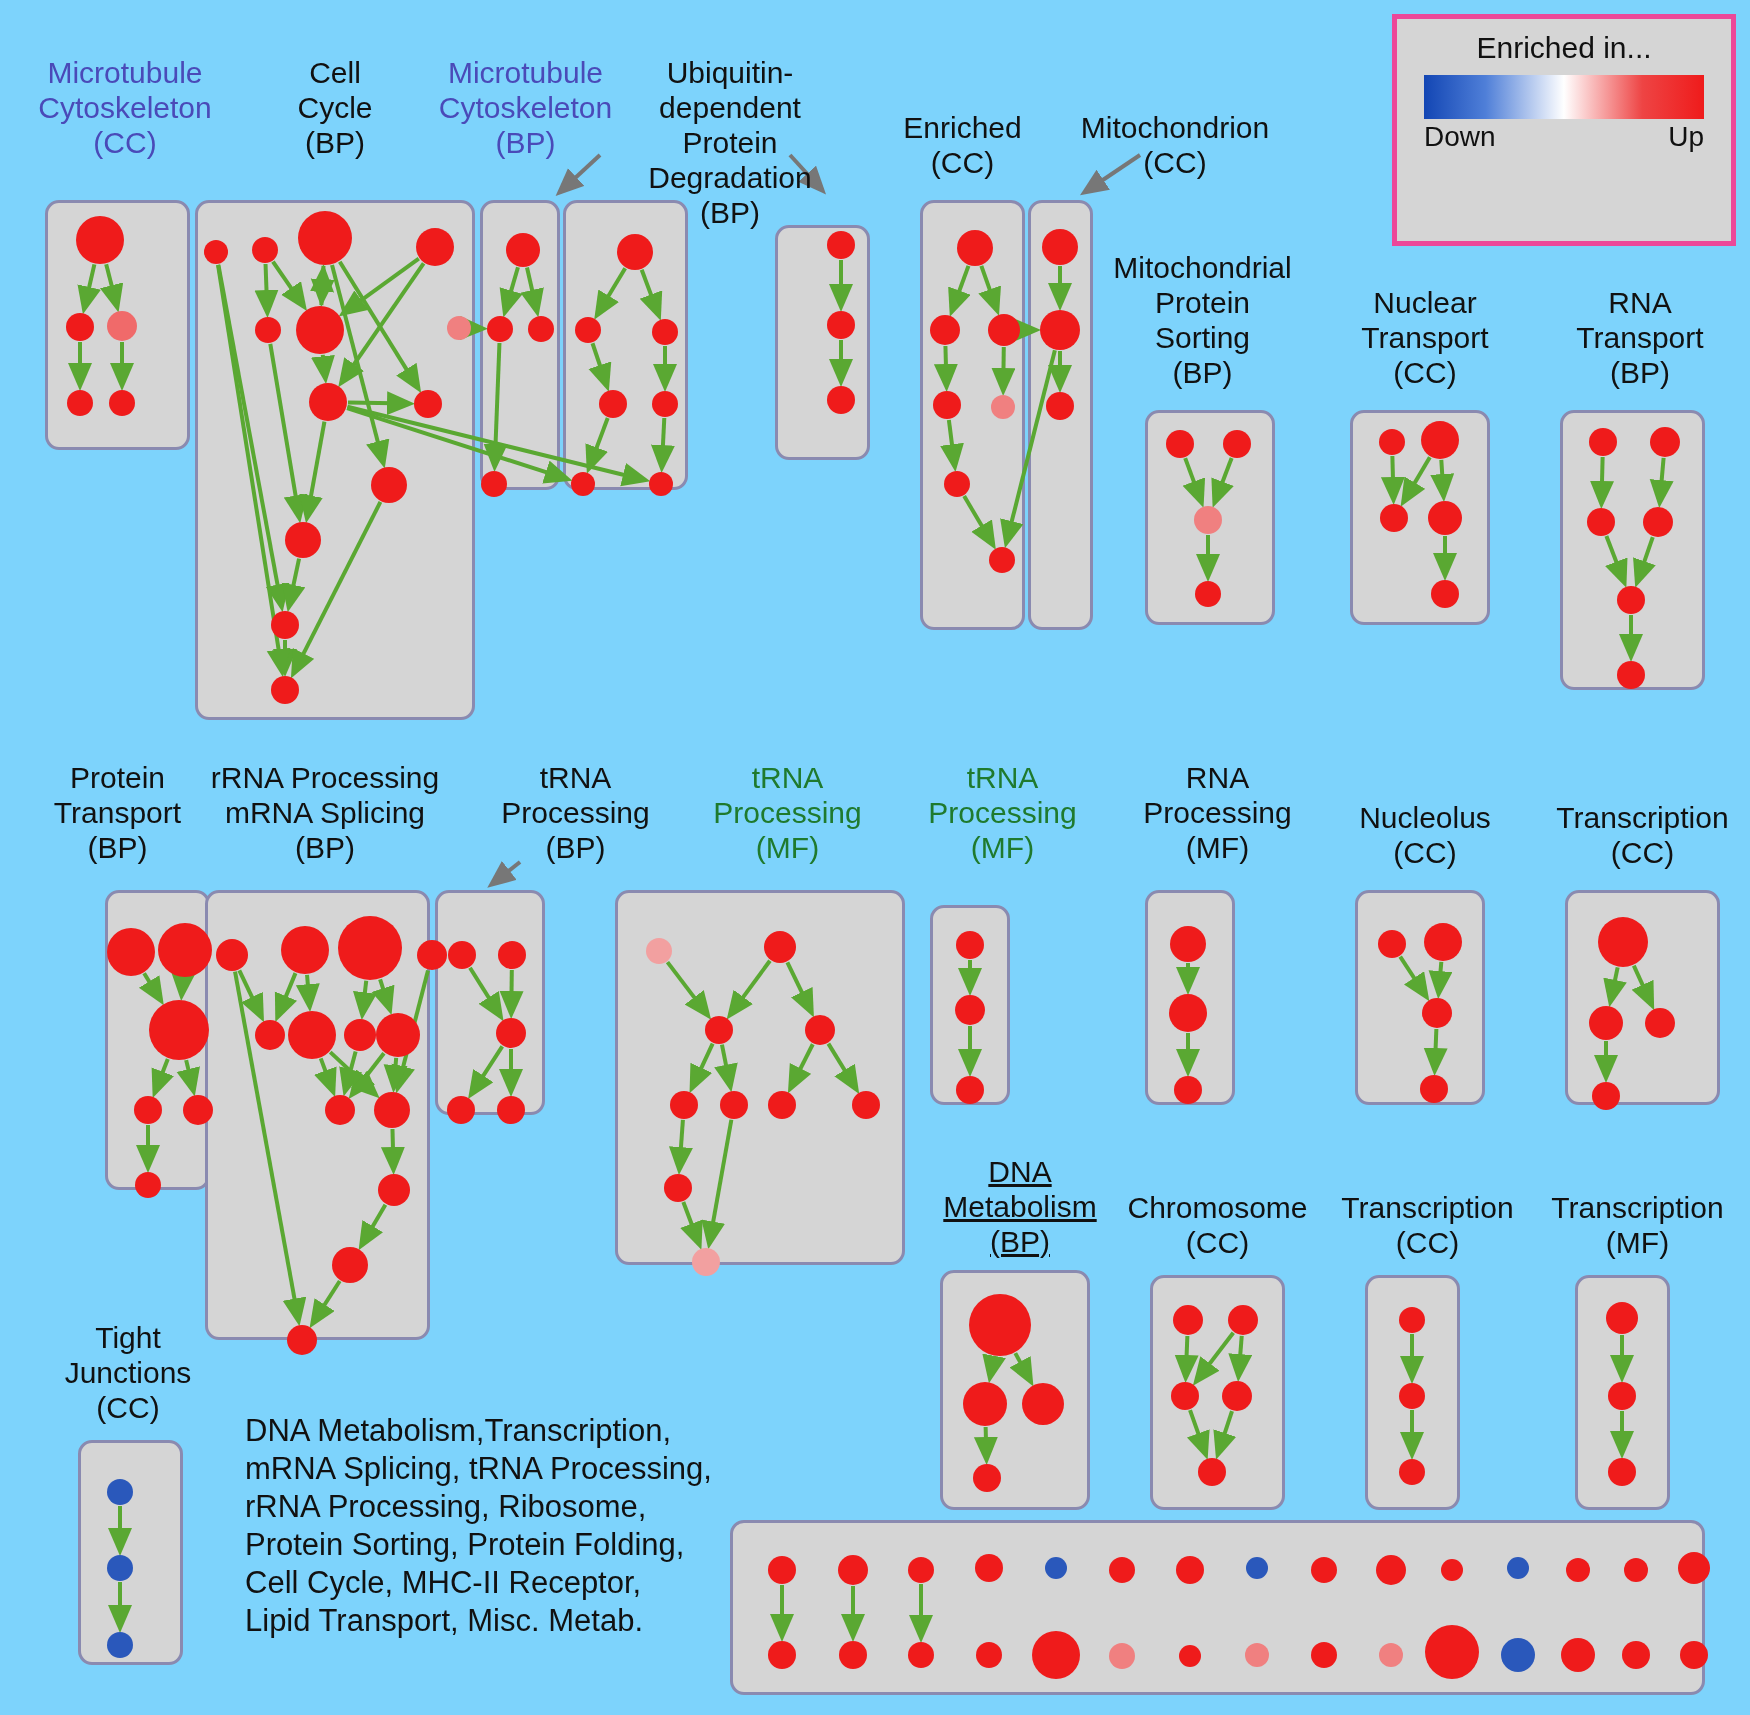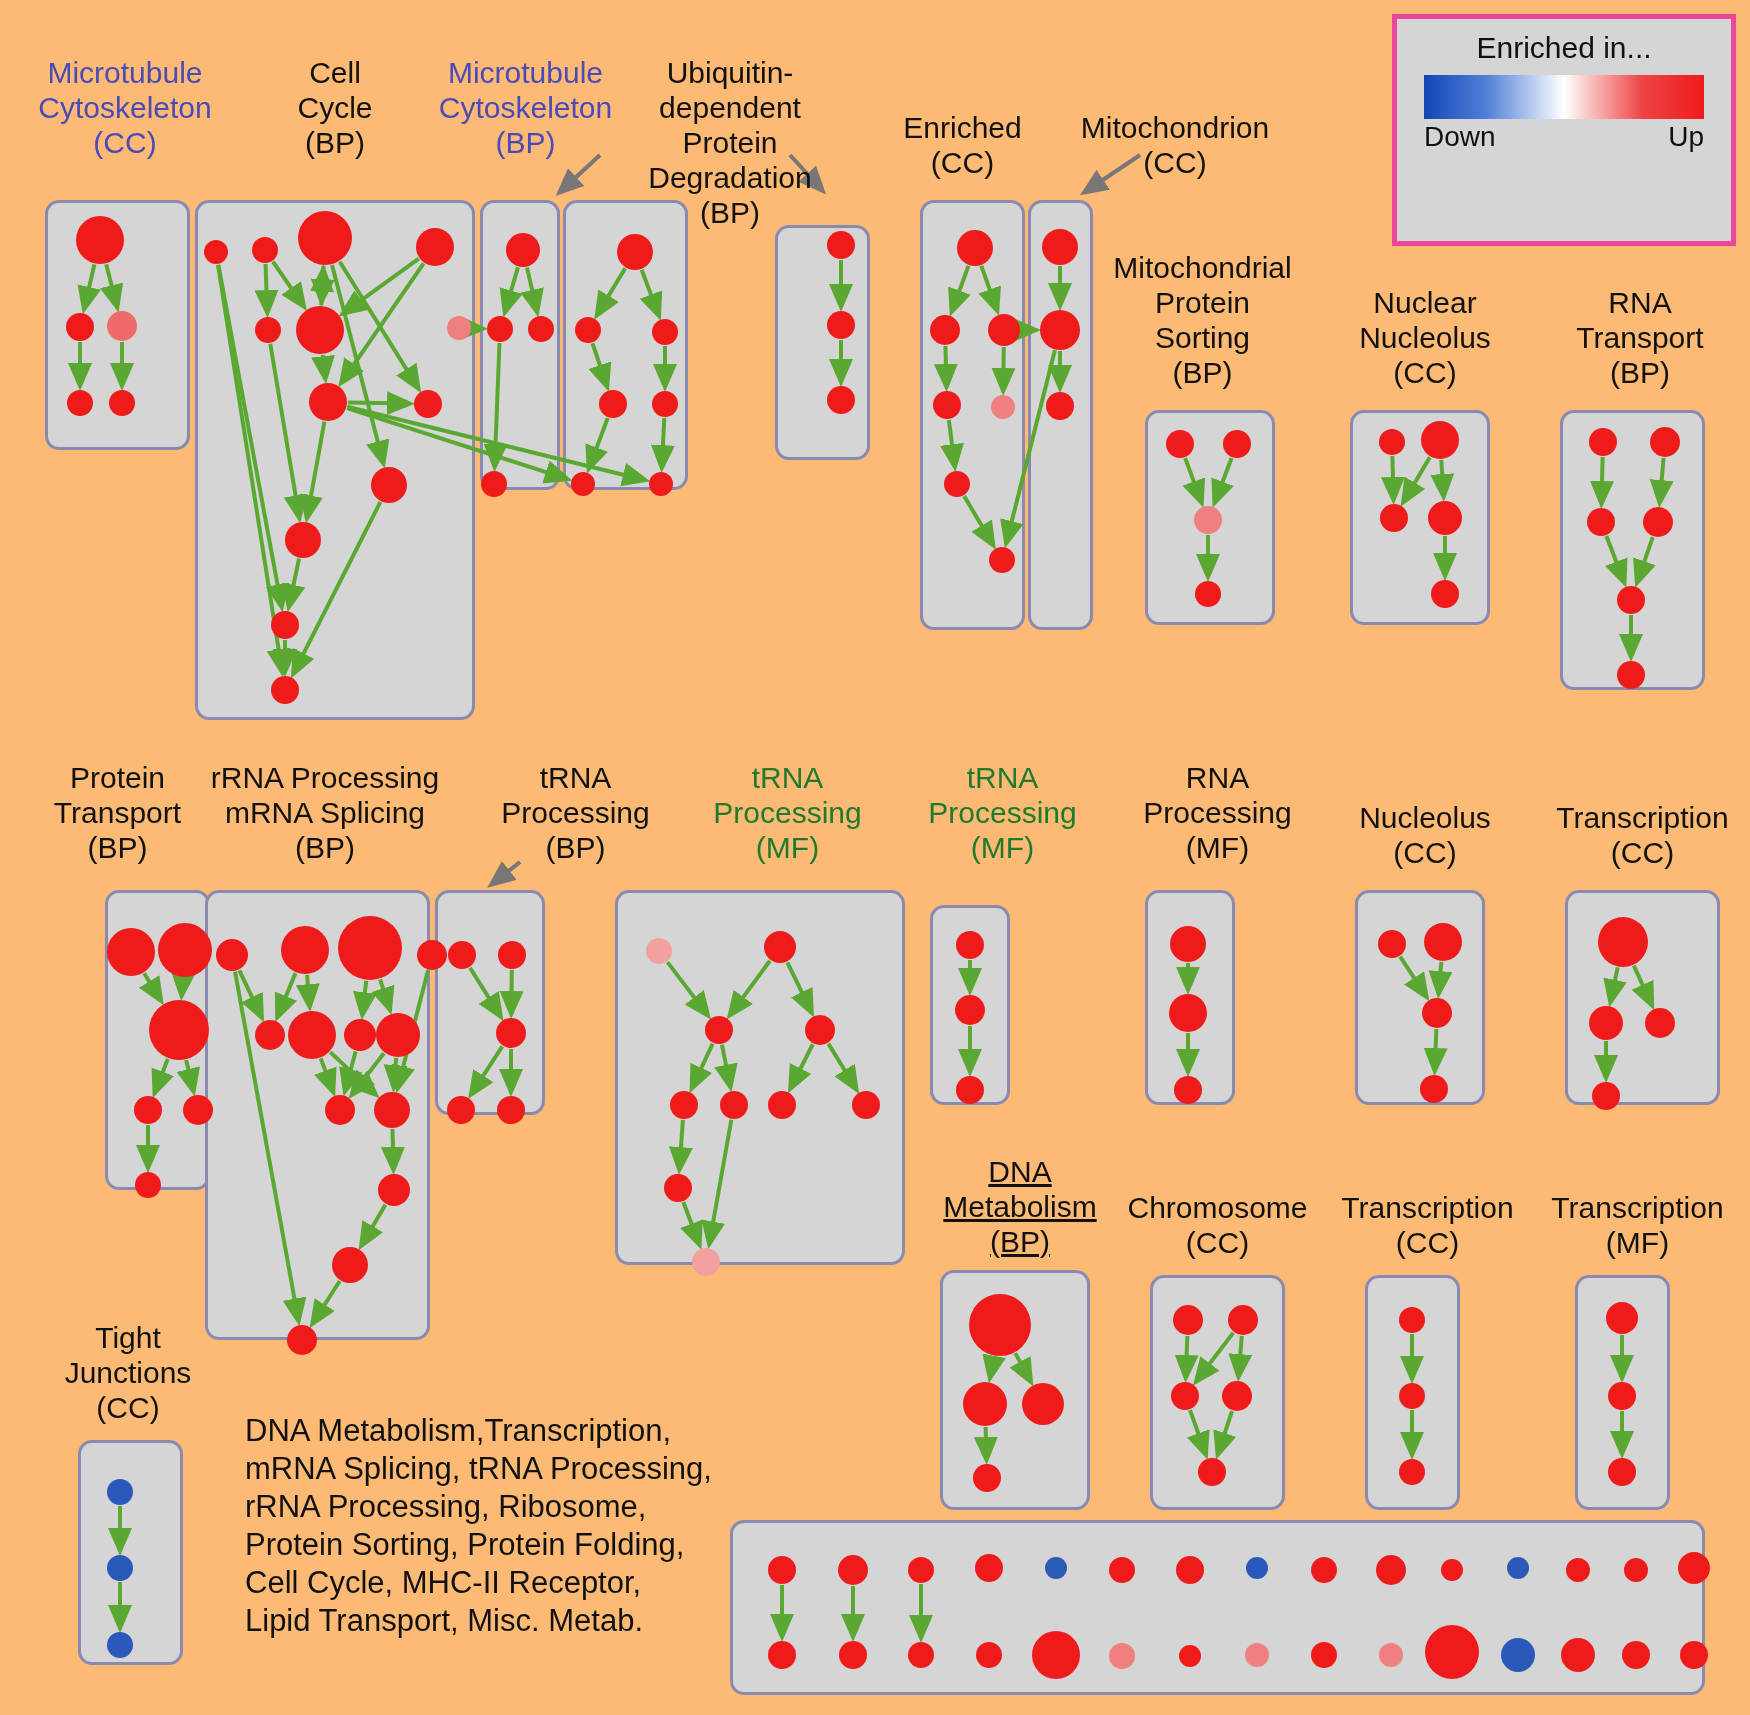--- a/index.html
+++ b/index.html
@@ -4,21 +4,21 @@
 <style>
   html, body {
     margin: 0;
     padding: 0;
     background: #ffffff;
   }
   #canvas {
     position: relative;
     width: 1750px;
     height: 1715px;
-    background: #fdba74;
+    background: #7dd3fc;
     font-family: "Liberation Sans", sans-serif;
     overflow: hidden;
   }
   .panel {
     position: absolute;
     background: #d5d5d5;
     border: 3px solid #8a8ab0;
     border-radius: 14px;
     box-sizing: border-box;
   }
@@ -427,21 +427,21 @@
 (BP)</div>
       <div class="label" style="left: 875px; top: 110px; width: 175px;">Enriched
 (CC)</div>
       <div class="label" style="left: 1060px; top: 110px; width: 230px;">Mitochondrion
 (CC)</div>
       <div class="label" style="left: 1095px; top: 250px; width: 215px;">Mitochondrial
 Protein
 Sorting
 (BP)</div>
       <div class="label" style="left: 1330px; top: 285px; width: 190px;">Nuclear
-Nucleolus
+Transport
 (CC)</div>
       <div class="label" style="left: 1545px; top: 285px; width: 190px;">RNA
 Transport
 (BP)</div>
       <div class="label" style="left: 30px; top: 760px; width: 175px;">Protein
 Transport
 (BP)</div>
       <div class="label" style="left: 185px; top: 760px; width: 280px;">rRNA Processing
 mRNA Splicing
 (BP)</div>

